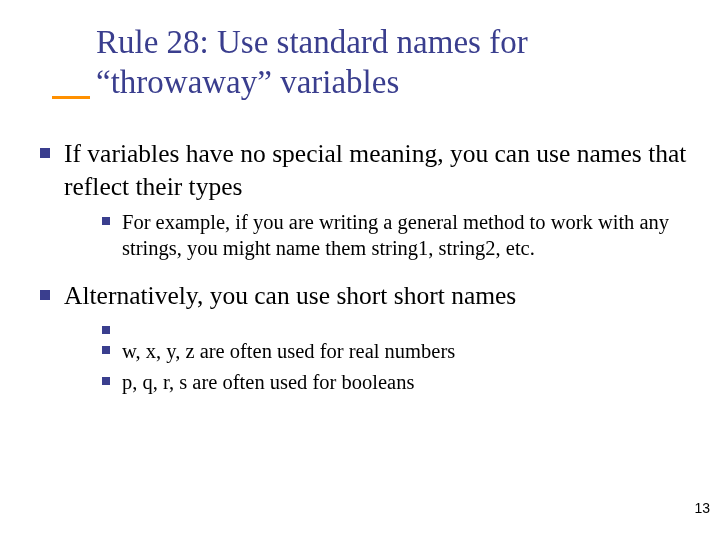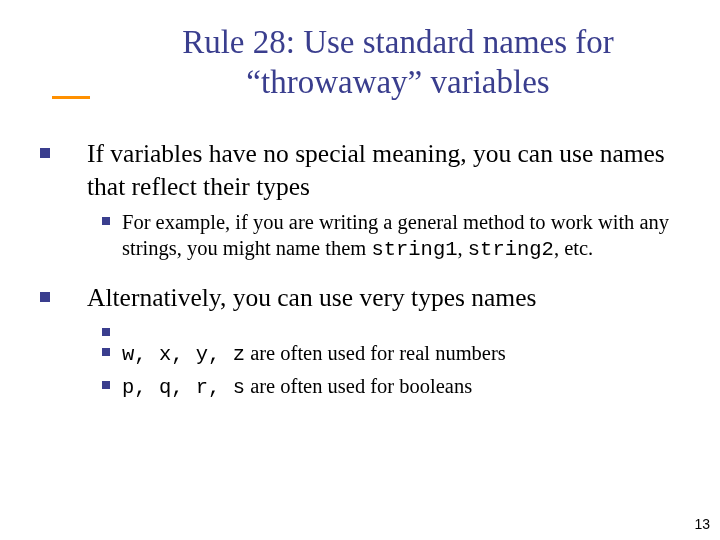--- a/index.html
+++ b/index.html
@@ -14,48 +14,46 @@
     position: relative;
   }
   .slide {
     width: 720px;
     height: 540px;
     position: relative;
     box-sizing: border-box;
   }
   .title {
     position: absolute;
-    left: 108px;
+    left: 96px;
     top: 22px;
     width: 580px;
     font-size: 33px;
     line-height: 1.22;
     color: #3a3e8e;
     font-weight: 400;
-    text-align: center;
   }
   .accent {
     position: absolute;
     left: 52px;
     top: 96px;
     width: 38px;
     height: 3px;
     background: #ff9000;
   }
   .body {
     position: absolute;
     left: 40px;
     top: 138px;
     width: 650px;
   }
   .lvl1 {
     display: flex;
     align-items: flex-start;
     margin-bottom: 6px;
-    gap: 23px;
   }
   .lvl1 .b1 {
     width: 10px;
     height: 10px;
     background: #3a3e8e;
     flex: 0 0 auto;
     margin-top: 10px;
     margin-right: 14px;
   }
   .lvl1 .t1 {
@@ -77,26 +75,26 @@
     flex: 0 0 auto;
     margin-top: 8px;
     margin-right: 12px;
   }
   .lvl2 .t2 {
     font-size: 20.5px;
     line-height: 1.28;
     max-width: 560px;
   }
   .code {
-    font-family: Liberation Mono, monospace;
+    font-family: Liberation Serif, serif;
   }
   .pagenum {
     position: absolute;
     right: 10px;
-    bottom: 8px;
+    bottom: 24px;
     font-size: 14px;
     color: #000;
     font-family: Arial, sans-serif;
     margin-left: 25px;
   }
 </style>
 </head>
 <body>
 
 <div class="slide">
@@ -115,21 +113,21 @@
       <div class="lvl2">
         <div class="b2"></div>
         <div class="t2">
           <span>For example, if you are writing a general method to work with any strings, you might name them </span><span class="code">string1</span><span>, </span><span class="code">string2</span><span>, etc.</span>
         </div>
       </div>
     </div>
 
     <div class="lvl1">
       <div class="b1"></div>
-      <div class="t1">Alternatively, you can use very types names</div>
+      <div class="t1">Alternatively, you can use short short names</div>
     </div>
 
     <div class="lvl2-group">
       <div class="lvl2">
         <div class="b2"></div>
       </div>
       <div class="lvl2">
         <div class="b2"></div>
         <div class="t2">
           <span class="code">w, x, y, z</span><span> are often used for real numbers</span>

